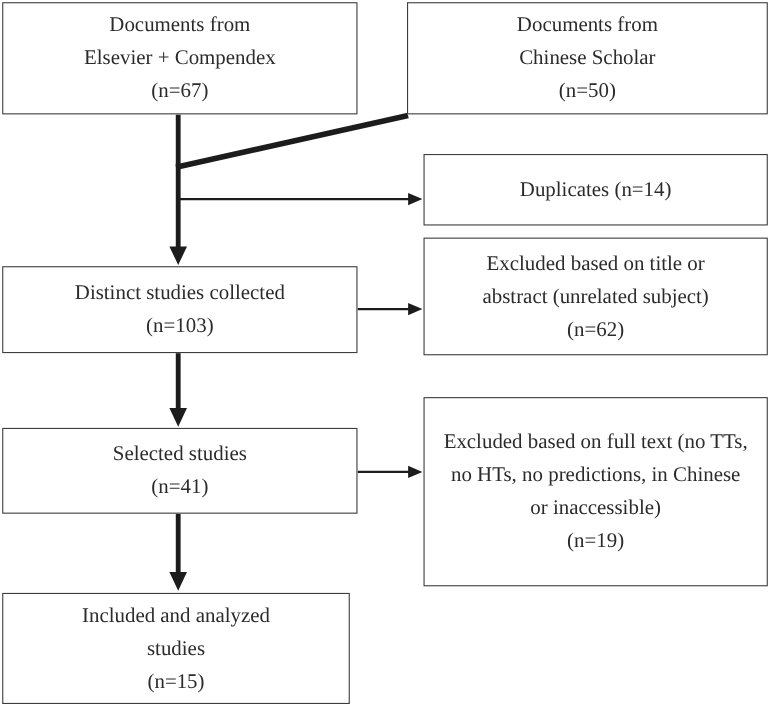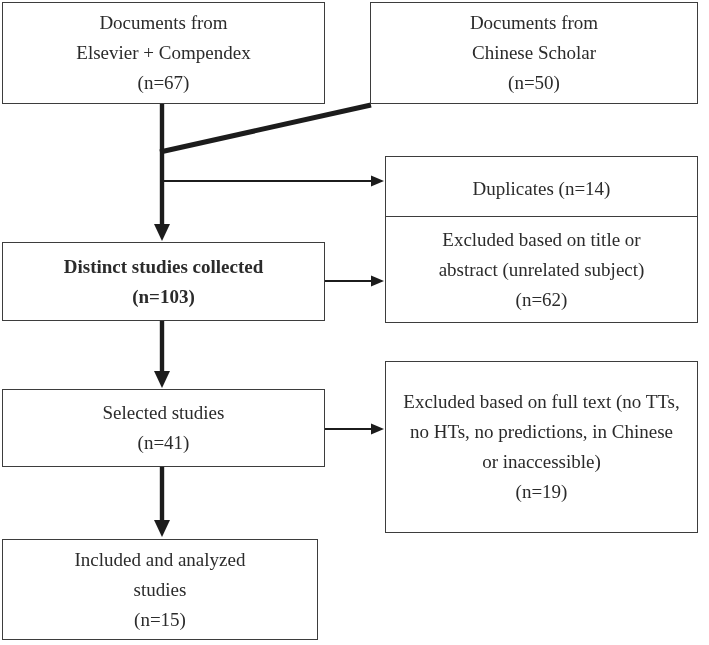--- a/index.html
+++ b/index.html
@@ -80,25 +80,25 @@
     <div class="tline">Elsevier + Compendex</div>
     <div class="tline">(n=67)</div>
   </div>
 
   <div class="box" style="left:370px; top:2px; width:328px; height:102px;">
     <div class="tline">Documents from</div>
     <div class="tline">Chinese Scholar</div>
     <div class="tline">(n=50)</div>
   </div>
 
-  <div class="box" style="left:385px; top:156px; width:313px; height:65px;">
+  <div class="box" style="left:385px; top:140px; width:313px; height:65px;">
     <div class="tline">Duplicates (n=14)</div>
   </div>
 
-  <div class="box" style="left:2px; top:242px; width:323px; height:79px;font-weight:bold;">
+  <div class="box" style="left:2px; top:242px; width:323px; height:79px;">
     <div class="tline">Distinct studies collected</div>
     <div class="tline">(n=103)</div>
   </div>
 
   <div class="box" style="left:385px; top:216px; width:313px; height:107px;">
     <div class="tline">Excluded based on title or</div>
     <div class="tline">abstract (unrelated subject)</div>
     <div class="tline">(n=62)</div>
   </div>
 

